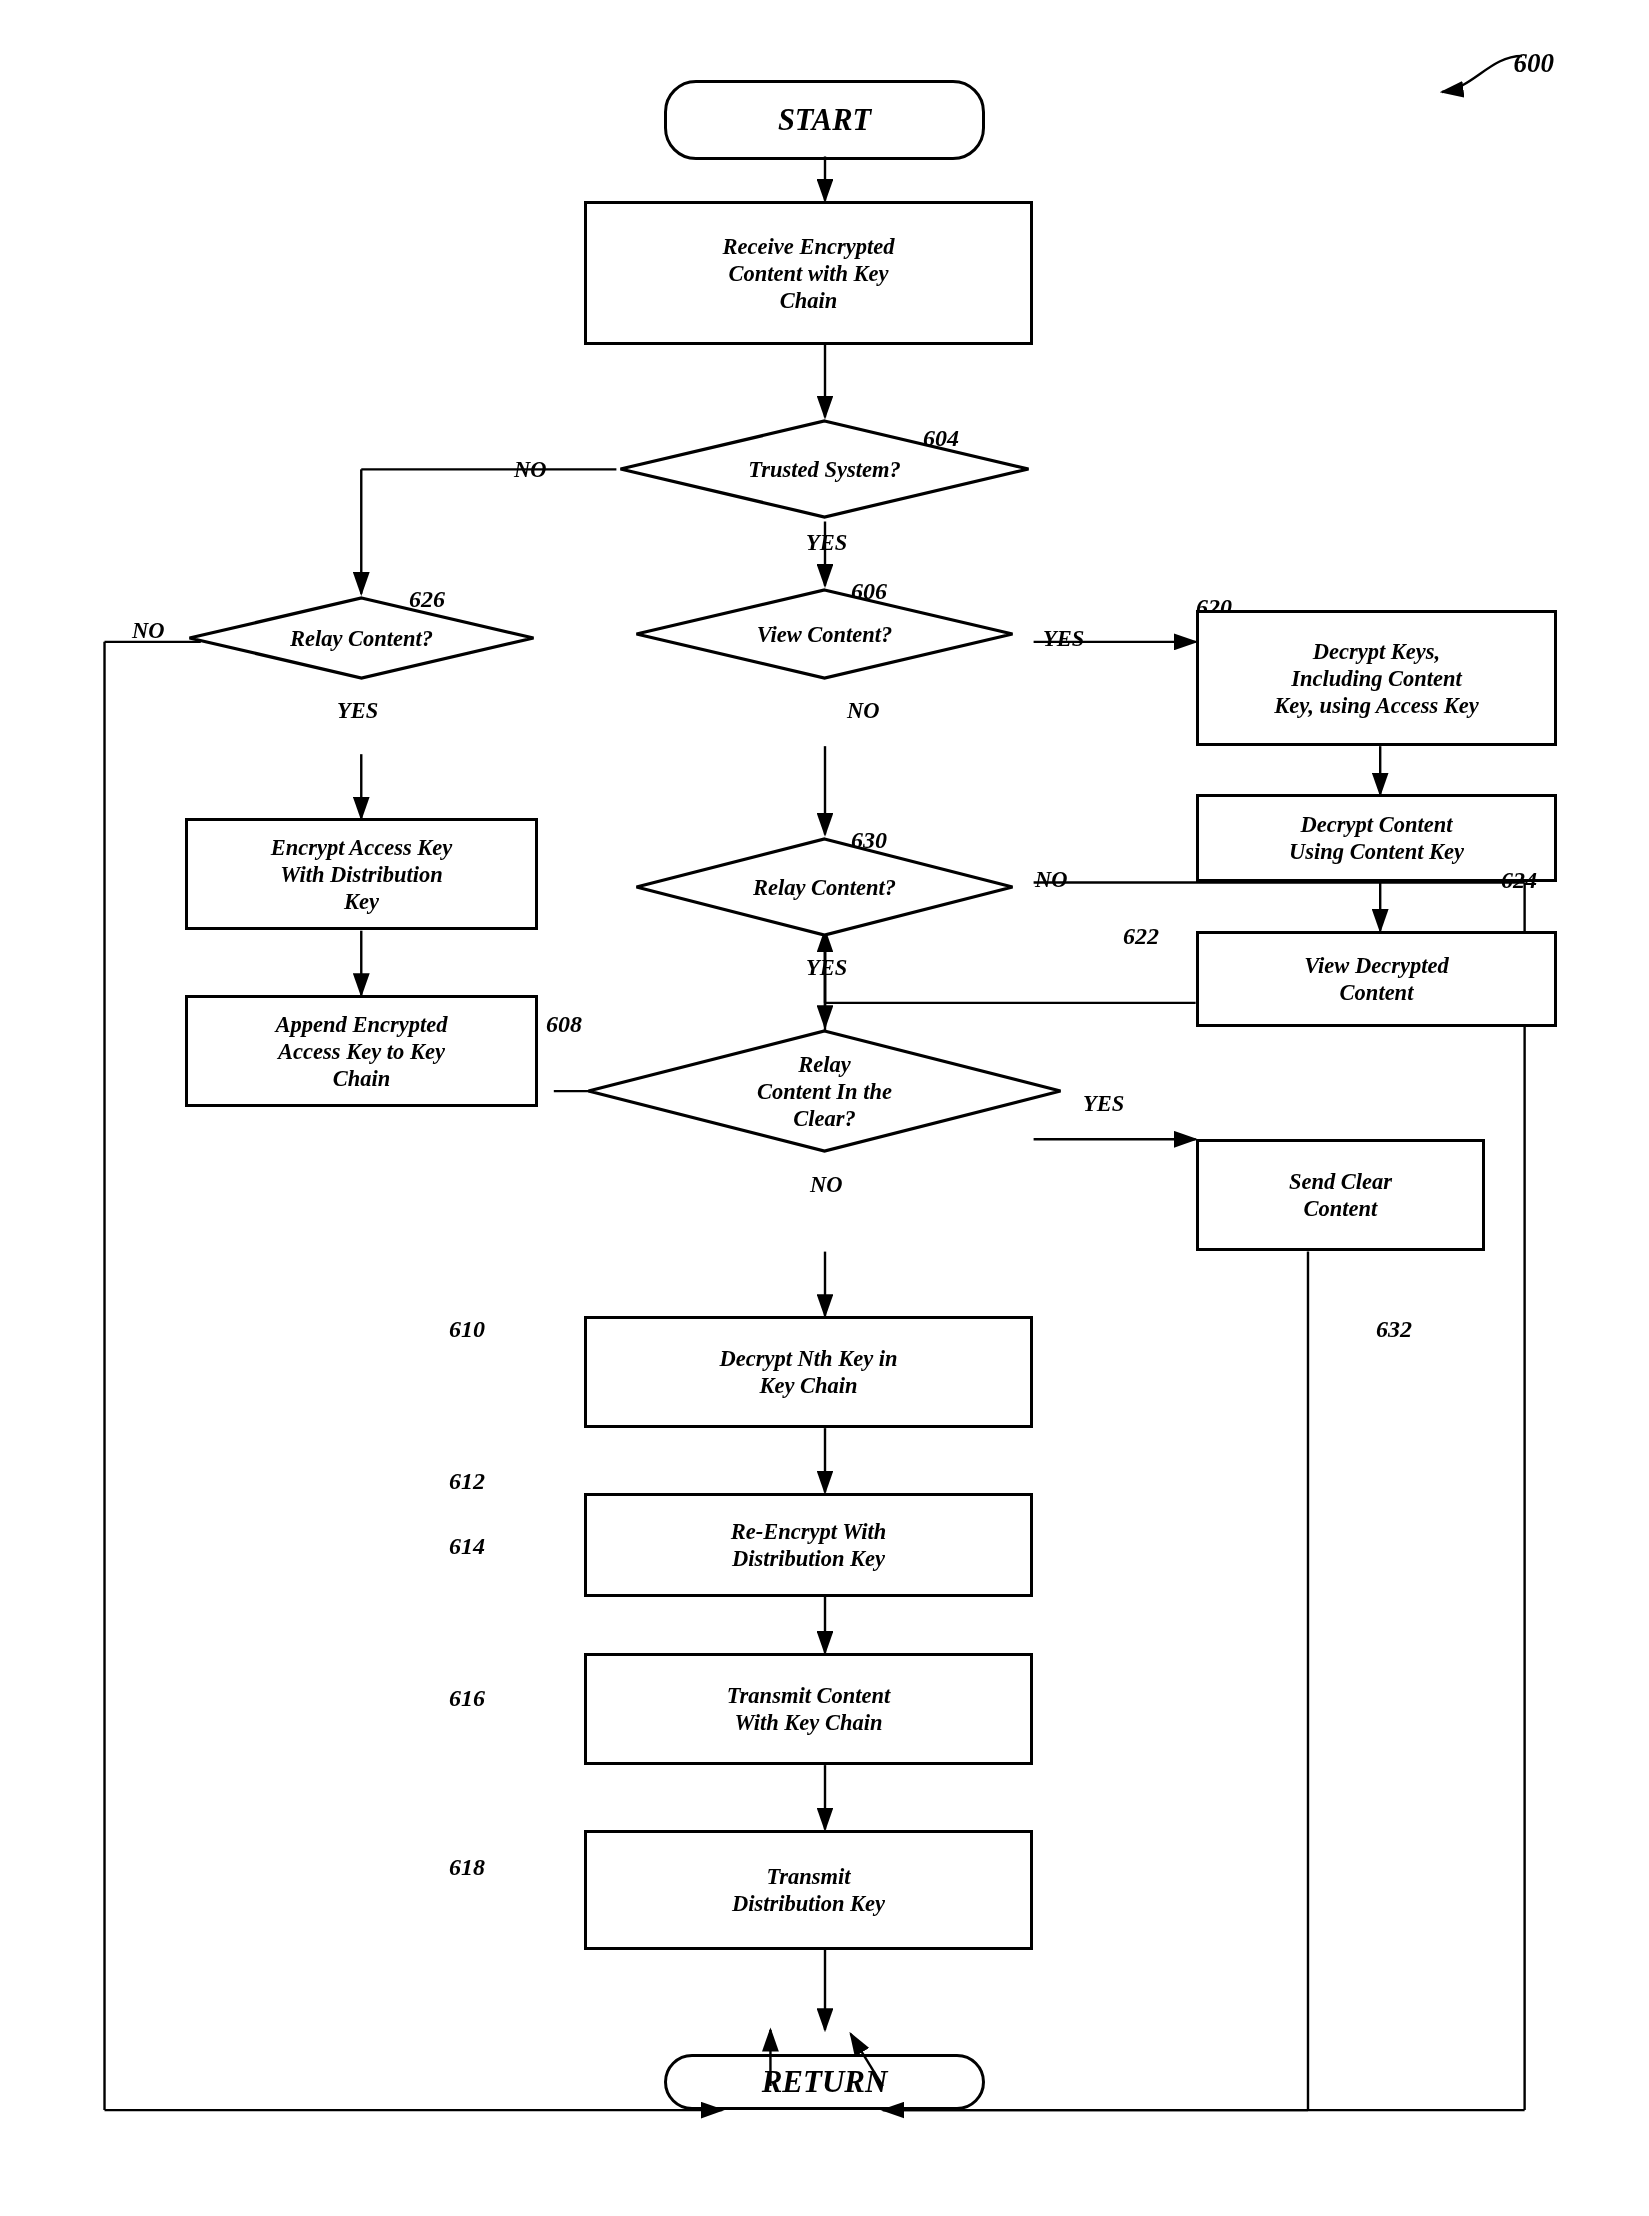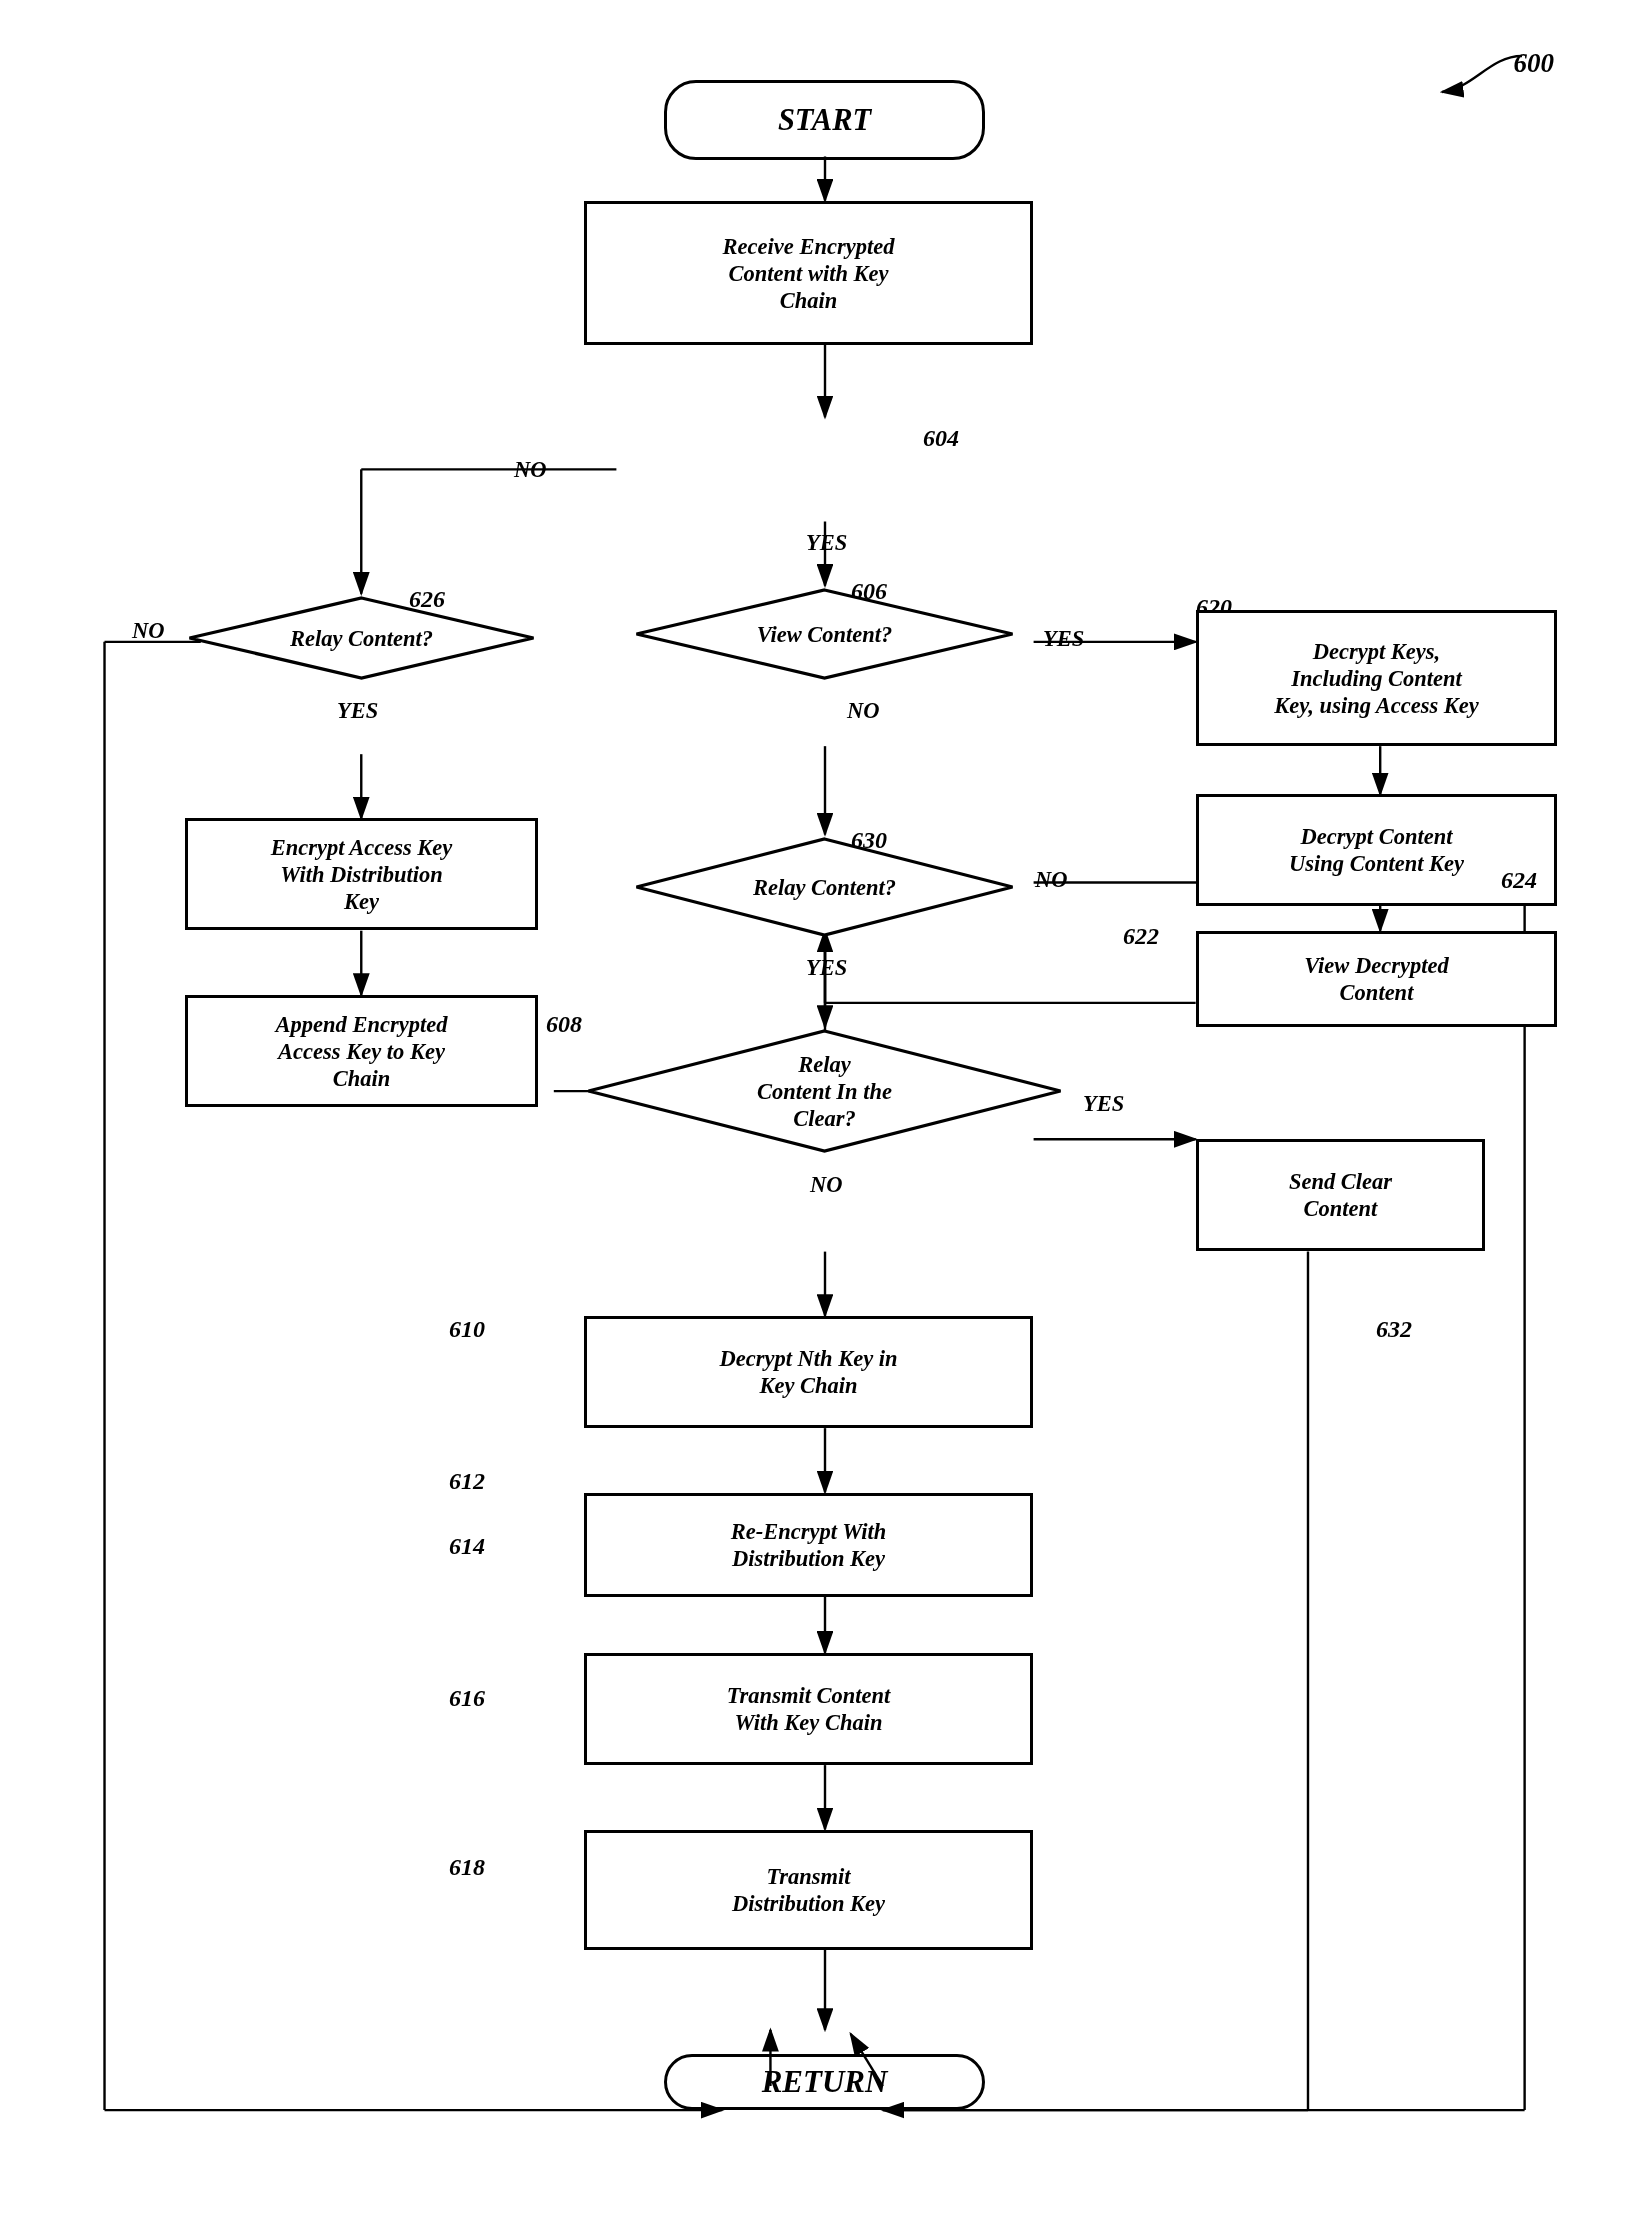--- a/index.html
+++ b/index.html
@@ -161,20 +161,26 @@
   <div class="ref-num" style="top:237px; left:899px;">602</div>
 
   <div class="shape rectangle" style="top:201px; left:584px; width:449px; height:144px;">
     <span style="white-space:pre-line;">Receive Encrypted
 Content with Key
 Chain</span>
   </div>
 
   <div class="ref-num" style="top:425px; left:923px;">604</div>
 
+  <div class="diamond-wrapper" style="top:417px; left:616px; width:417px; height:104px;">
+    <svg class="diamond-svg" width="417" height="104" viewBox="0 0 520 130">
+      <polygon points="260,5 515,65 260,125 5,65" fill="#fff" stroke="#000" stroke-width="4"></polygon>
+    </svg>
+    <div class="diamond-inner" style="white-space:pre-line;">Trusted System?</div>
+  </div>
 
   <div class="label" style="top:457px; left:514px; font-size:22.5px;">NO</div>
 
   <div class="label" style="top:530px; left:806px; font-size:22.5px;">YES</div>
 
   <div class="ref-num" style="top:586px; left:409px;">626</div>
 
   <div class="diamond-wrapper" style="top:594px; left:185px; width:353px; height:88px;">
     <svg class="diamond-svg" width="353" height="88" viewBox="0 0 440 110">
       <polygon points="220,5 435,55 220,105 5,55" fill="#fff" stroke="#000" stroke-width="4"></polygon>
@@ -200,21 +206,21 @@
   <div class="label" style="top:698px; left:847px; font-size:22.5px;">NO</div>
 
   <div class="ref-num" style="top:594px; left:1196px;">620</div>
 
   <div class="shape rectangle" style="top:610px; left:1196px; width:361px; height:136px;">
     <span style="white-space:pre-line;">Decrypt Keys,
 Including Content
 Key, using Access Key</span>
   </div>
 
-  <div class="shape rectangle" style="top:794px; left:1196px; width:361px; height:112px;">
+  <div class="shape rectangle" style="top:794px; left:1196px; width:361px; height:88px;">
     <span style="white-space:pre-line;">Decrypt Content
 Using Content Key</span>
   </div>
 
   <div class="ref-num" style="top:923px; left:1123px;">622</div>
 
   <div class="shape rectangle" style="top:931px; left:1196px; width:361px; height:96px;">
     <span style="white-space:pre-line;">View Decrypted
 Content</span>
   </div>

